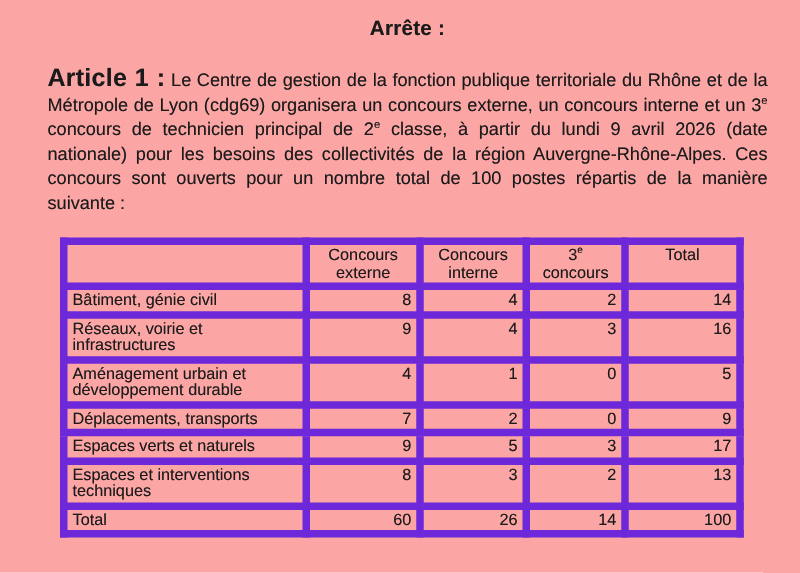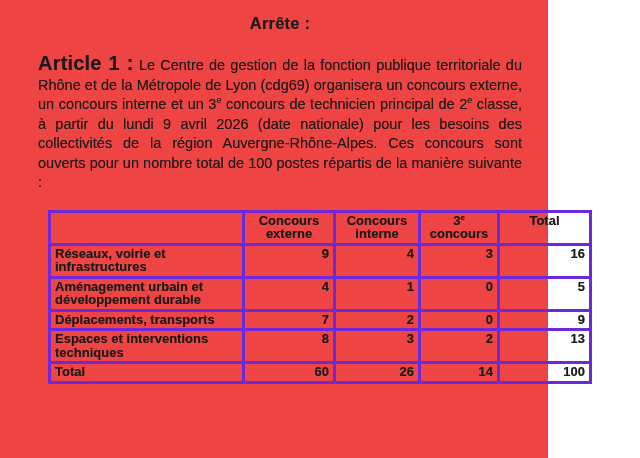--- a/index.html
+++ b/index.html
@@ -10,24 +10,24 @@
   body {
     width: 640px;
     height: 458px;
     overflow: hidden;
     font-family: "Liberation Sans", sans-serif;
     color: #1b1b1b;
     -webkit-font-smoothing: antialiased;
   }
   .page {
     box-sizing: border-box;
-    width: 548px;
+    width: 640px;
     height: 458px;
     padding: 14px 26px 0 38px;
-    background: #ef4444;
+    background: #fca5a5;
   }
   .doc-title {
     text-align: center;
     font-weight: bold;
     font-size: 16.5px;
     letter-spacing: 0.2px;
     text-shadow: 0 0 0.4px rgba(20,20,20,0.55);
   }
   .article {
     margin: 21px 0 0 0;
@@ -54,24 +54,24 @@
     font-size: 13px;
     line-height: 13.5px;
     text-shadow: 0 0 0.3px rgba(20,20,20,0.5);
   }
   table.postes col.c-label    { width: 194px; }
   table.postes col.c-externe  { width: 91px; }
   table.postes col.c-interne  { width: 85px; }
   table.postes col.c-trois    { width: 79px; }
   table.postes col.c-total    { width: 92px; }
   table.postes th, table.postes td {
-    border: 3px solid #6d28d9;
+    border: 6px solid #6d28d9;
     vertical-align: top;
     padding: 1px 4px 2px 4px;
-    font-weight: bold;
+    font-weight: normal;
     overflow: hidden;
   }
   table.postes th {
     text-align: center;
     height: 27px;
   }
   td.label { text-align: left; }
   td.num   { text-align: right; padding-right: 5px; }
 </style>
 </head>
@@ -95,20 +95,27 @@
       <tr>
         <th></th>
         <th>Concours externe</th>
         <th>Concours interne</th>
         <th><span>3</span><sup>e</sup><br><span>concours</span></th>
         <th>Total</th>
       </tr>
     </thead>
     <tbody>
       <tr>
+        <td class="label">Bâtiment, génie civil</td>
+        <td class="num">8</td>
+        <td class="num">4</td>
+        <td class="num">2</td>
+        <td class="num">14</td>
+      </tr>
+      <tr>
         <td class="label">Réseaux, voirie et infrastructures</td>
         <td class="num">9</td>
         <td class="num">4</td>
         <td class="num">3</td>
         <td class="num">16</td>
       </tr>
       <tr>
         <td class="label">Aménagement urbain et développement durable</td>
         <td class="num">4</td>
         <td class="num">1</td>
@@ -116,20 +123,27 @@
         <td class="num">5</td>
       </tr>
       <tr>
         <td class="label">Déplacements, transports</td>
         <td class="num">7</td>
         <td class="num">2</td>
         <td class="num">0</td>
         <td class="num">9</td>
       </tr>
       <tr>
+        <td class="label">Espaces verts et naturels</td>
+        <td class="num">9</td>
+        <td class="num">5</td>
+        <td class="num">3</td>
+        <td class="num">17</td>
+      </tr>
+      <tr>
         <td class="label">Espaces et interventions techniques</td>
         <td class="num">8</td>
         <td class="num">3</td>
         <td class="num">2</td>
         <td class="num">13</td>
       </tr>
       <tr>
         <td class="label">Total</td>
         <td class="num">60</td>
         <td class="num">26</td>

